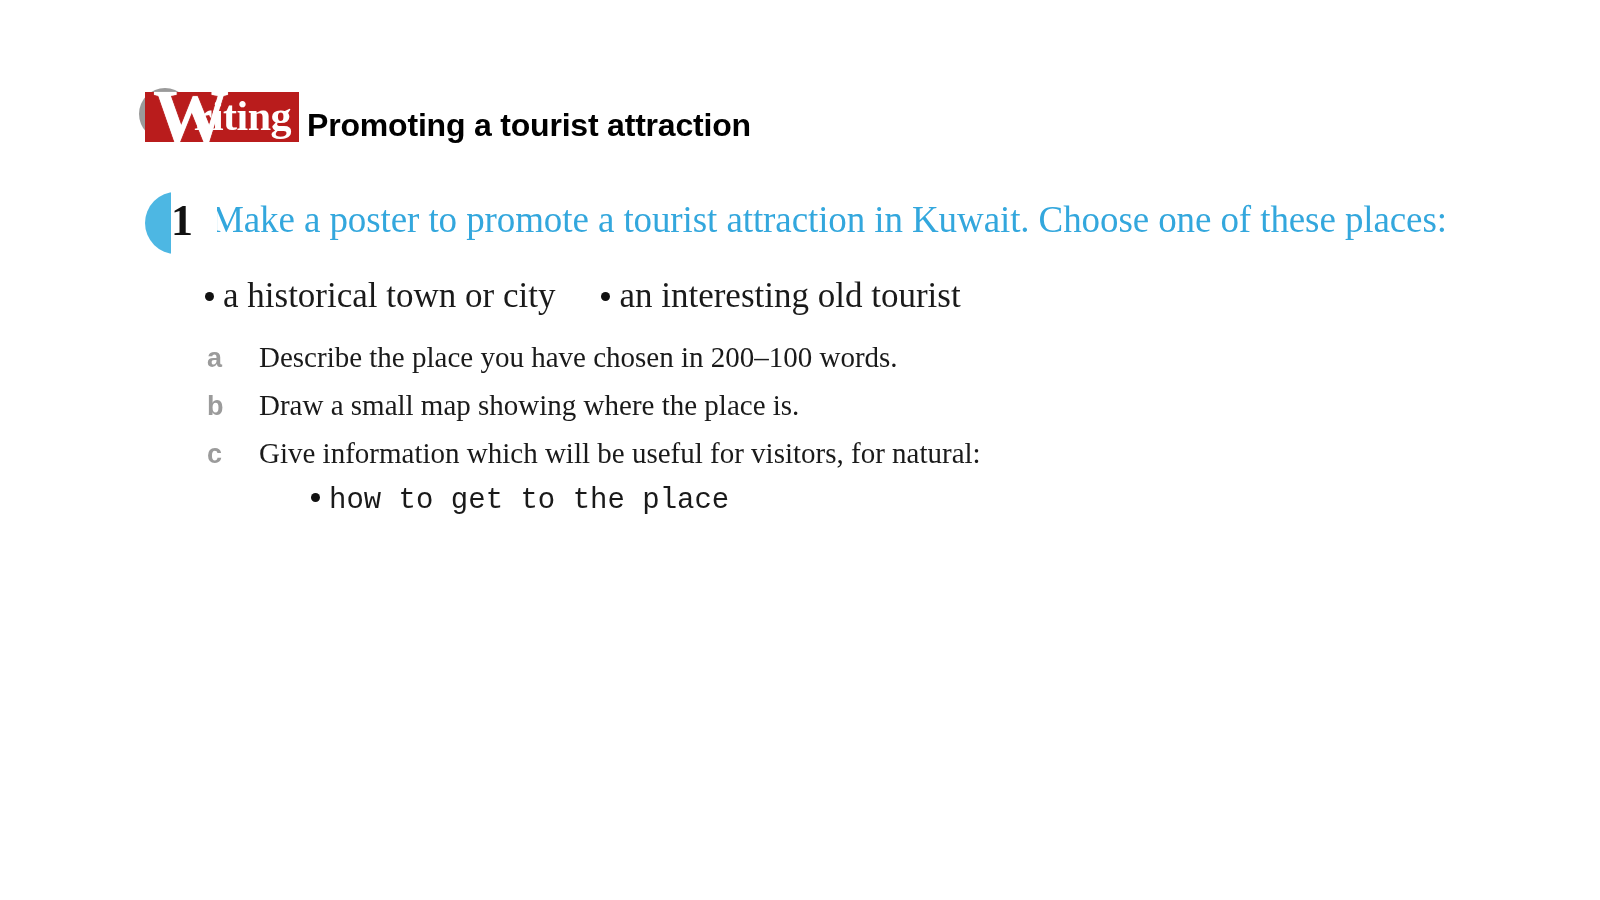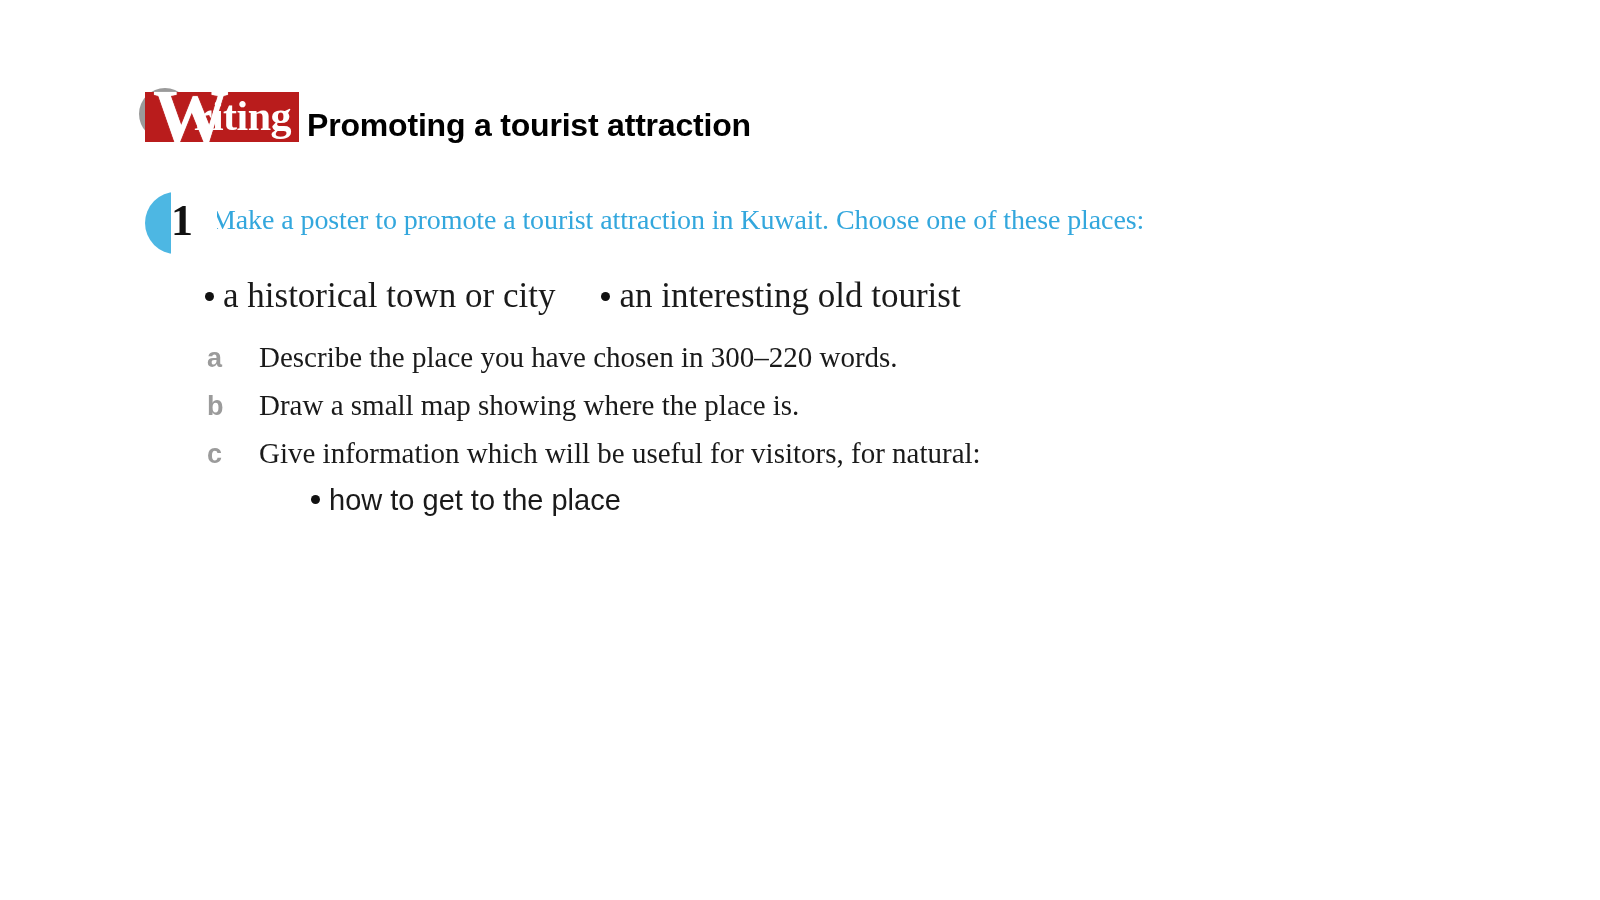--- a/index.html
+++ b/index.html
@@ -126,21 +126,21 @@
     top: 5px;
     z-index: 3;
     font-family: "Liberation Serif", serif;
     font-weight: bold;
     font-size: 44px;
     line-height: 48px;
     color: #111111;
   }
   .ex-prompt {
     font-family: "Liberation Serif", serif;
-    font-size: 28px;
+    font-size: 37px;
     line-height: 40px;
     color: #33a7dd;
     padding-top: 8px;
     margin-left: -4px;
     letter-spacing: -0.1px;
   }
 
   
   .choice-row {
     margin-top: 22px;
@@ -195,21 +195,21 @@
   }
 
   .sub-list {
     margin-top: 8px;
     margin-left: 104px;
   }
   .sub-item {
     display: flex;
     align-items: baseline;
     margin-bottom: 10px;
-    font-family: Liberation Sans, sans-serif;
+    font-family: Liberation Mono, monospace;
     font-size: 29px;
     color: #1a1a1a;
   }
 </style>
 </head>
 <body>
 
 <div class="page">
 
   <div class="section-header">
@@ -240,21 +240,21 @@
       </span>
       <span class="choice-item">
         <span class="dot"></span>
         <span>an interesting old tourist</span>
       </span>
     </div>
 
     <div class="steps">
       <div class="step">
         <span class="step-letter">a</span>
-        <span class="step-text">Describe the place you have chosen in 300–220 words.</span>
+        <span class="step-text">Describe the place you have chosen in 200–100 words.</span>
       </div>
       <div class="step">
         <span class="step-letter">b</span>
         <span class="step-text">Draw a small map showing where the place is.</span>
       </div>
       <div class="step">
         <span class="step-letter">c</span>
         <span class="step-text">Give information which will be useful for visitors, for natural:</span>
       </div>
 

